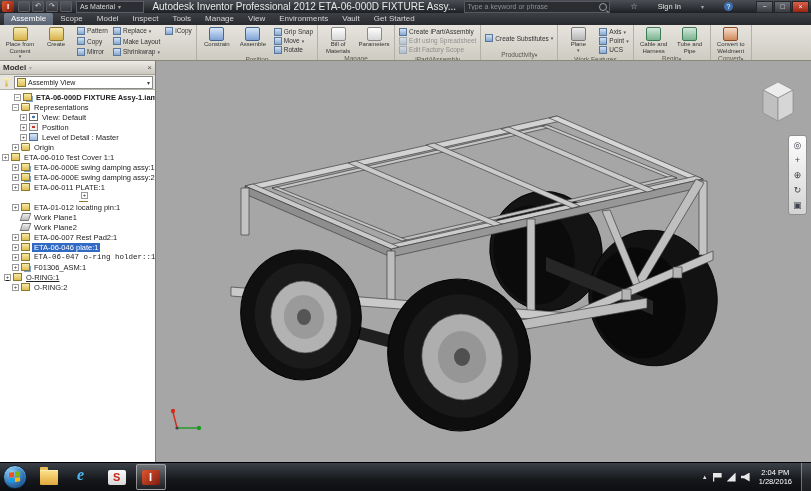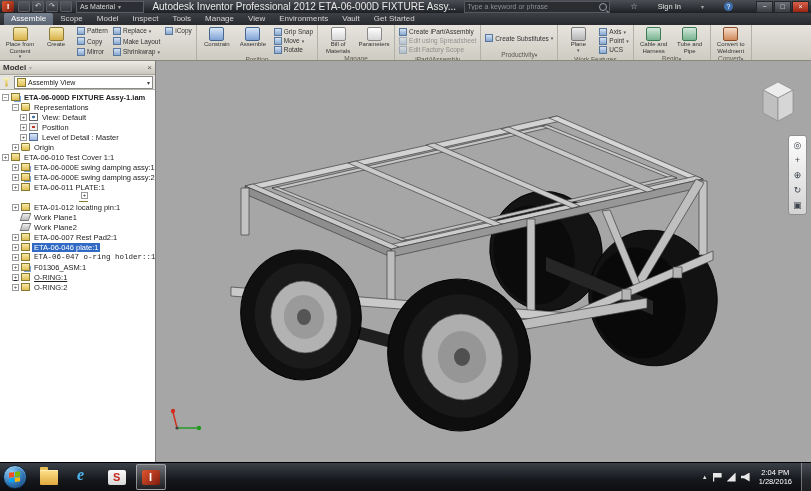--- a/index.html
+++ b/index.html
@@ -79,21 +79,21 @@
   .bp-close{margin-left:auto;font-size:8px;color:#555;line-height:10px;}
   .bp-toolbar{height:14px;flex:none;display:flex;align-items:center;gap:3px;padding:0 2px;
     background:#e6e4de;border-bottom:1px solid #b5b2a8;}
   .funnel{width:9px;height:9px;flex:none;background:linear-gradient(#fdf4c0,#cda52c);
     clip-path:polygon(0 0,100% 0,62% 45%,62% 100%,38% 100%,38% 45%);}
   .viewcombo{flex:1;height:11px;background:#fff;border:1px solid #8a8a8a;font-size:7px;
     display:flex;align-items:center;gap:2px;padding:0 2px;color:#222;}
   .vc-ico{width:7px;height:7px;background:linear-gradient(#f7e9a8,#e0bf55);border:1px solid #8a7a30;flex:none;}
   .viewcombo .caret-dn{margin-left:auto;color:#444;}
   .tree{flex:1;overflow:hidden;font-size:7.5px;padding-top:2px;background:#fff;}
-  .trow{display:flex;align-items:center;gap:2px;height:10px;white-space:nowrap;overflow:hidden;}
+  .trow{display:flex;align-items:center;gap:2px;height:10px;white-space:nowrap;overflow:hidden;padding-left:12px;}
   .exp{flex:none;width:7px;height:7px;box-sizing:border-box;border:1px solid #9a9a9a;background:#fff;
     font-size:6px;line-height:5px;text-align:center;color:#333;margin-left:2px;}
   .exp:empty{border-color:transparent;background:transparent;}
   .ti{flex:none;width:9px;height:8px;box-sizing:border-box;border:1px solid #8a7a30;
     background:linear-gradient(#f7e9a8,#e0bf55);}
   .ti-folder{border-radius:0 1px 1px 1px;box-shadow:inset 0 1px 0 #fff3c0;}
   .ti-asm{background:linear-gradient(#f7e9a8,#e0bf55);box-shadow:2px 2px 0 -1px #7fa3d4;}
   .ti-plane{background:linear-gradient(#ededed,#bdbdbd);border-color:#777;transform:skewX(-18deg);}
   .ti-view{background:radial-gradient(circle,#4a78b0 30%,#fff 34%);border-color:#666;}
   .ti-pos{background:radial-gradient(circle,#c23a2a 28%,#eee 32%);border-color:#888;}
@@ -572,21 +572,21 @@
           <span class="ti ti-part"></span>
           <span class="tlabel">ETA-06-047 o-ring holder::1</span>
         </div>
 
         <div class="trow" style="padding-left: 10px;">
           <span class="exp">+</span>
           <span class="ti ti-asm"></span>
           <span class="tlabel">F01306_ASM:1</span>
         </div>
 
-        <div class="trow" style="padding-left: 10px; text-decoration: underline;">
+        <div class="trow" style="padding-left: 2px; text-decoration: underline;">
           <span class="exp">+</span>
           <span class="ti ti-part"></span>
           <span class="tlabel">O-RING:1</span>
         </div>
 
         <div class="trow" style="padding-left: 10px;">
           <span class="exp">+</span>
           <span class="ti ti-part"></span>
           <span class="tlabel">O-RING:2</span>
         </div>

